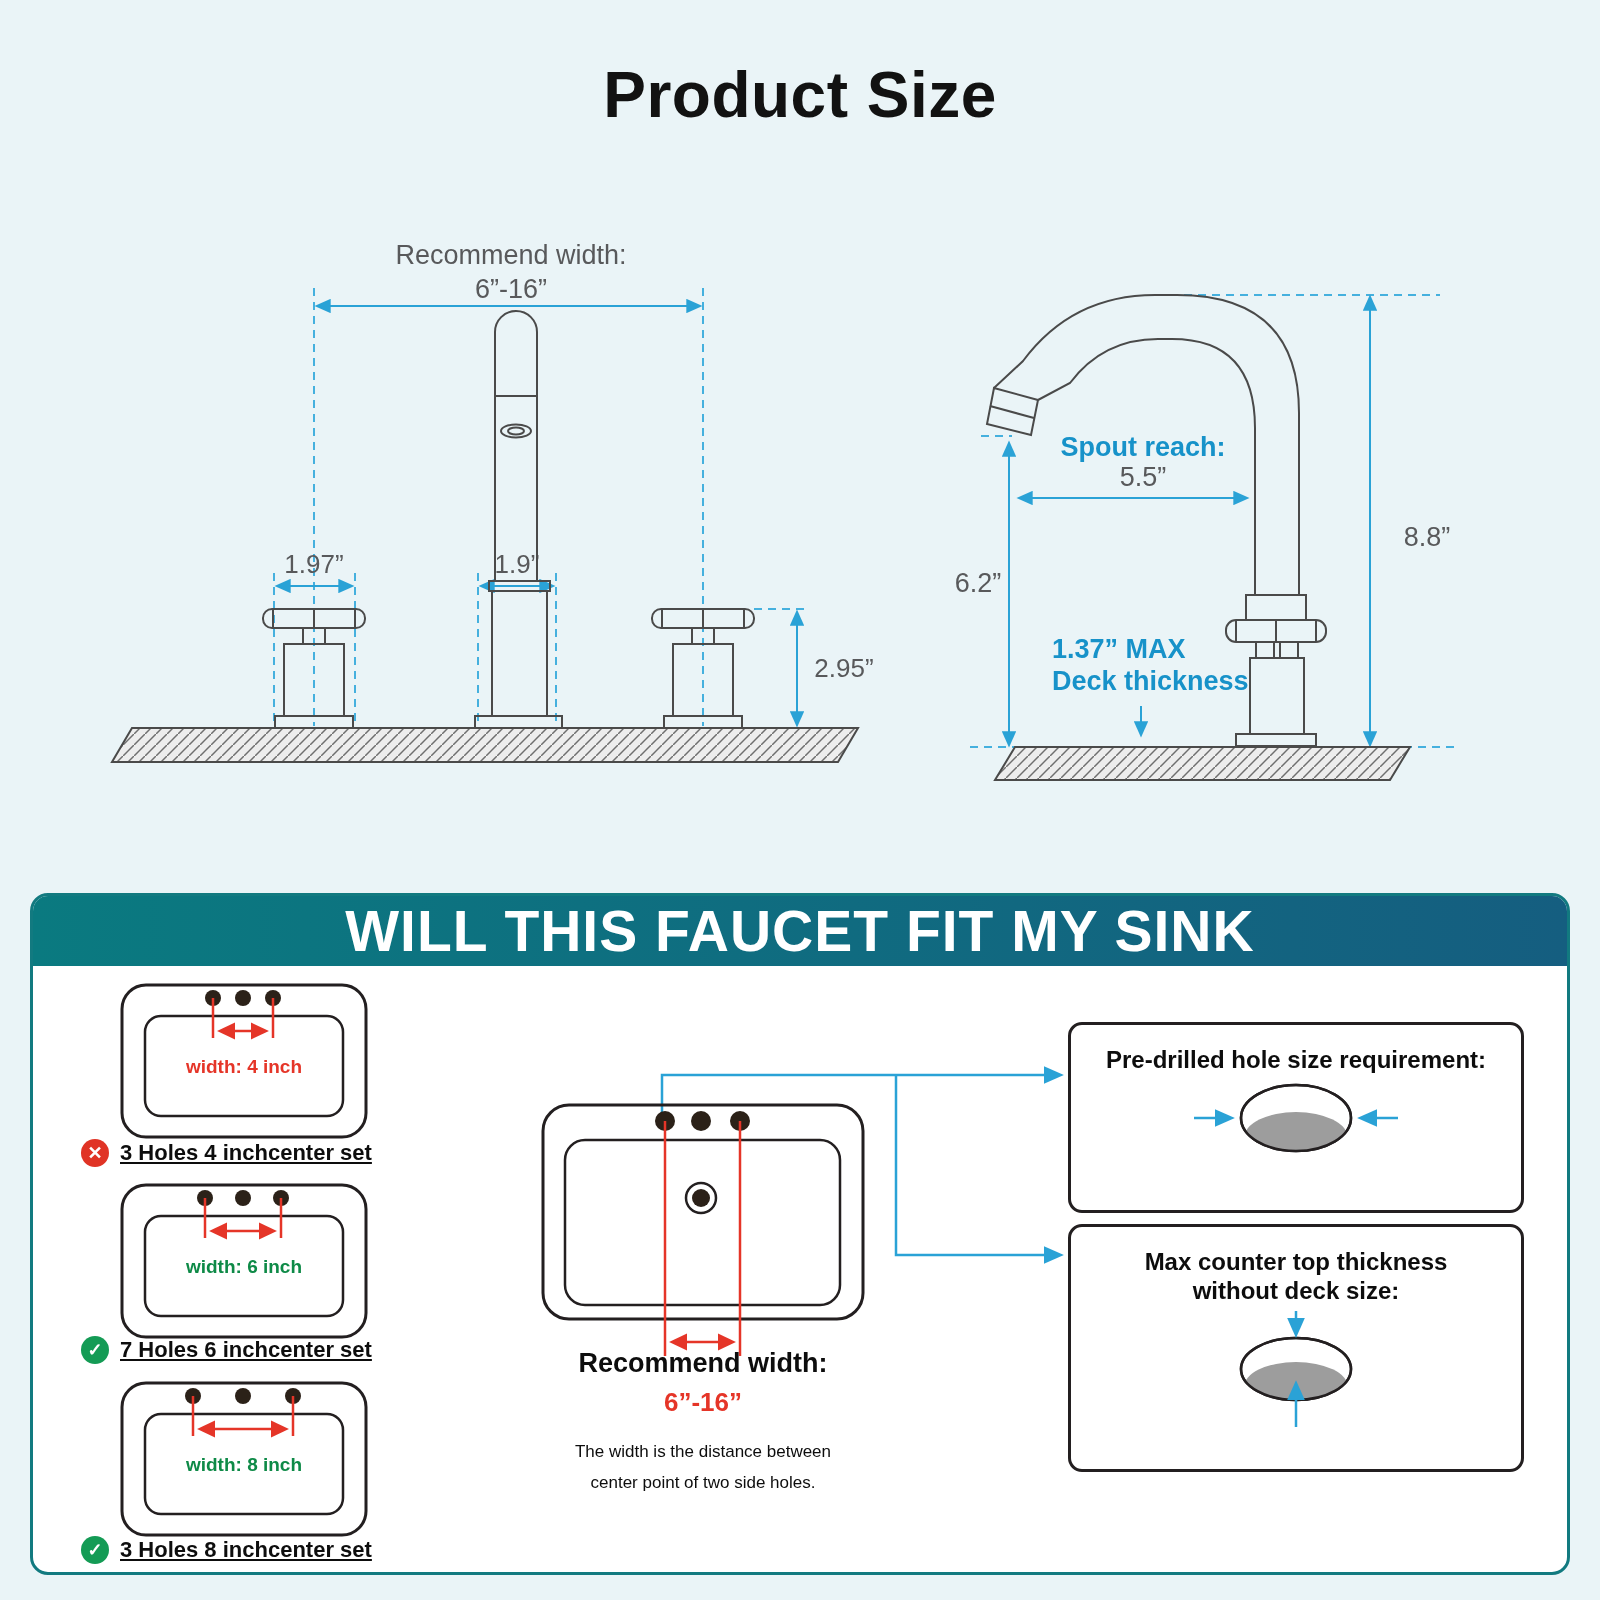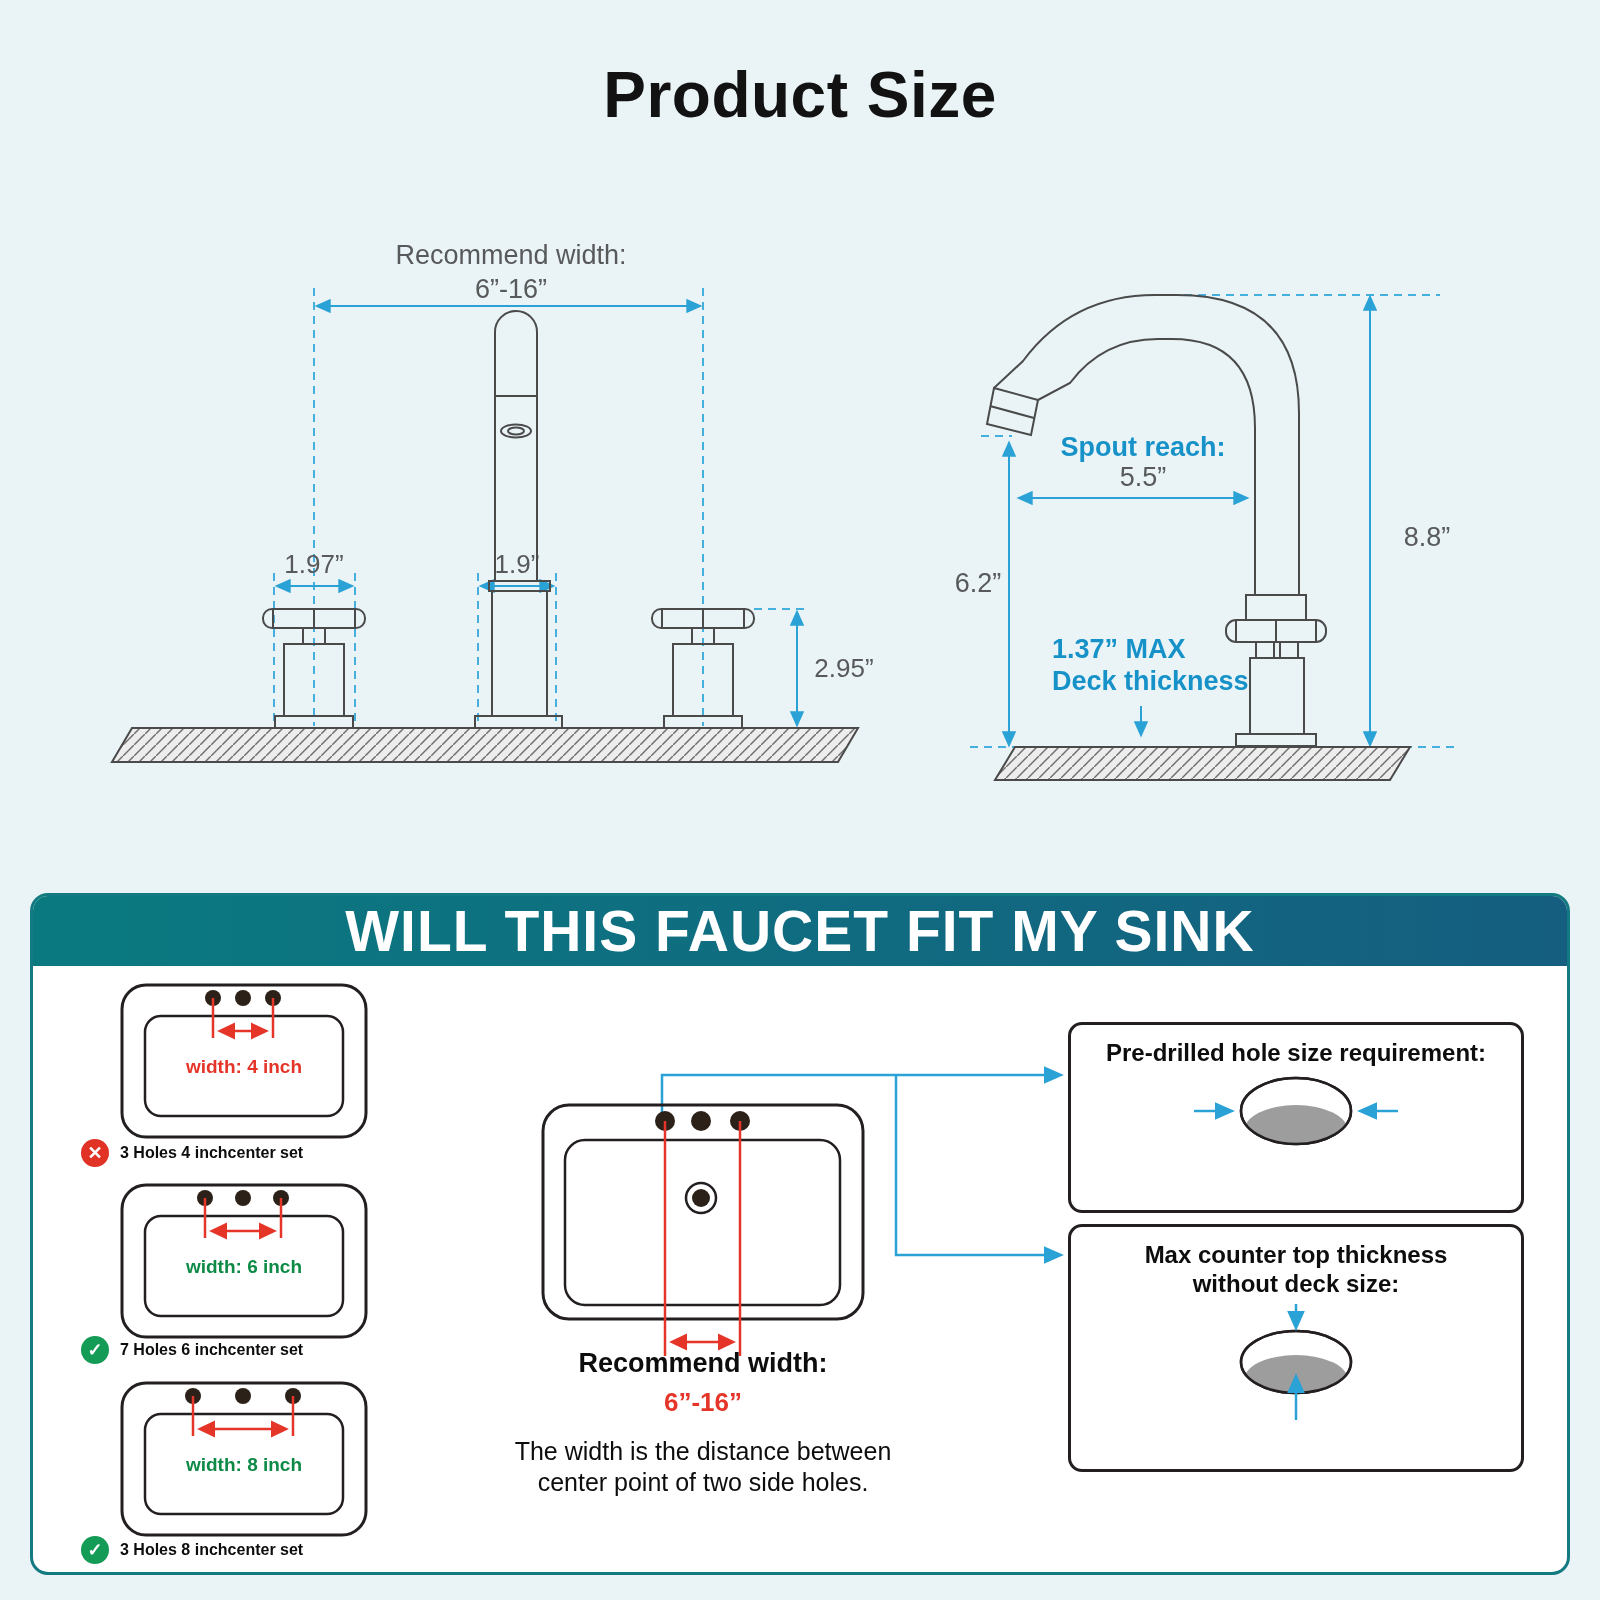--- a/index.html
+++ b/index.html
@@ -36,33 +36,33 @@
     background:linear-gradient(90deg,#0a7a80 0%,#155e80 100%);
     color:#ffffff; font-size:57px; font-weight:800; letter-spacing:1px;
   }
   .opt-label { position:absolute; display:flex; align-items:center; gap:11px; }
   .badge {
     width:28px; height:28px; border-radius:50%; color:#fff; font-size:18px; font-weight:700;
     display:flex; align-items:center; justify-content:center; flex:0 0 auto;
   }
   .badge.no  { background:#e03325; }
   .badge.yes { background:#149b55; }
-  .opt-text { font-size:16px; font-weight:700; color:#0d0d0d; white-space:nowrap; }
+  .opt-text { font-size:22px; font-weight:700; color:#0d0d0d; white-space:nowrap;text-decoration:underline; }
 
   .mid-rec  { position:absolute; left:460px; top:452px; width:420px; text-align:center; }
   .mid-rec .l1 { font-size:27px; font-weight:700; color:#0d0d0d; }
   .mid-rec .l2 { font-size:26px; font-weight:700; color:#e53528; margin-top:8px; }
   .mid-desc { position:absolute; left:440px; top:540px; width:460px; text-align:center;
-              font-size:25px; line-height:31px; color:#0d0d0d; }
+              font-size:17px; line-height:31px; color:#0d0d0d; }
 
   .info-box { position:absolute; box-sizing:border-box; border:3px solid #231f20;
               border-radius:14px; background:#fff; text-align:center; }
   .box1 { left:1035px; top:126px; width:456px; height:191px; }
   .box2 { left:1035px; top:328px; width:456px; height:248px; }
-  .box-title   { font-size:24px; font-weight:700; color:#0d0d0d; margin-top:13px; line-height:29px; }
+  .box-title   { font-size:24px; font-weight:700; color:#0d0d0d; margin-top:20px; line-height:29px; }
   .box-caption { font-size:24px; font-weight:700; color:#0d0d0d; margin-top:2px; }
   .fig { position:static !important; display:block; margin:2px auto 0 auto; }
 </style>
 </head>
 <body>
 
 <svg width="0" height="0" aria-hidden="true">
   <defs>
     <marker id="arrB" viewBox="0 0 10 8" markerWidth="9" markerHeight="7.2" refX="1.5" refY="4" orient="auto-start-reverse">
       <path d="M0 0 L9 4 L0 8 Z" fill="#2aa2d6"></path>

